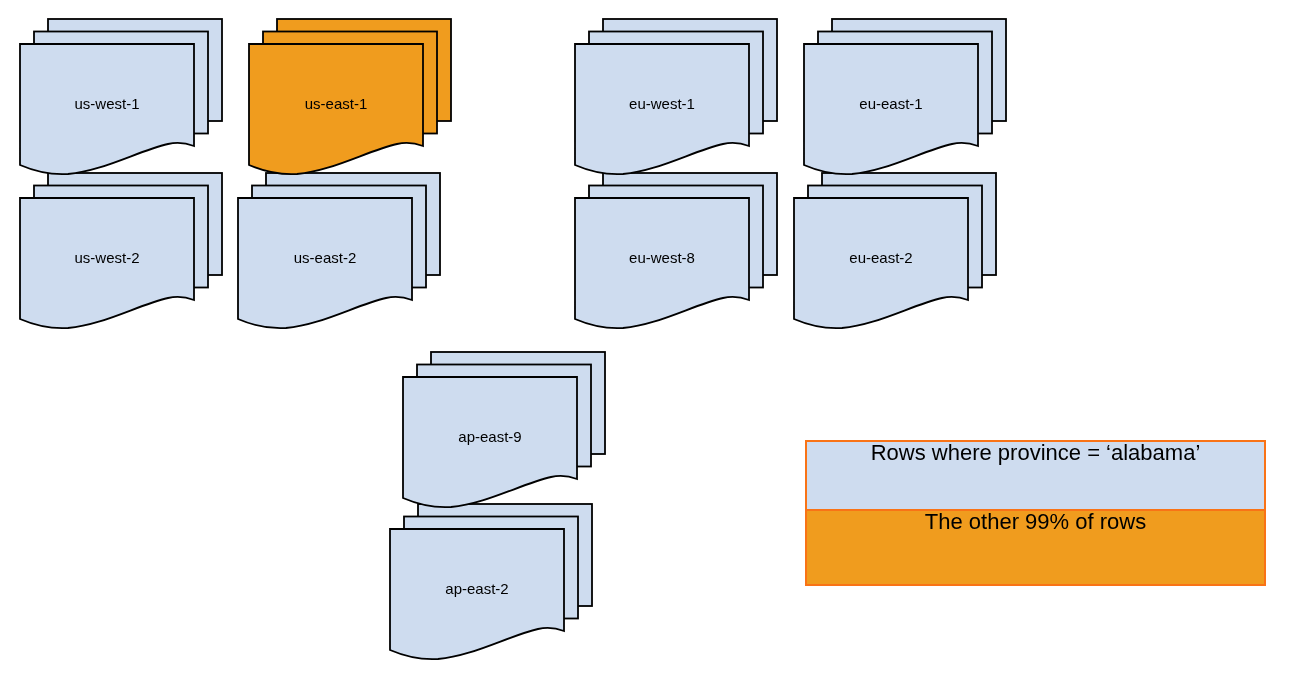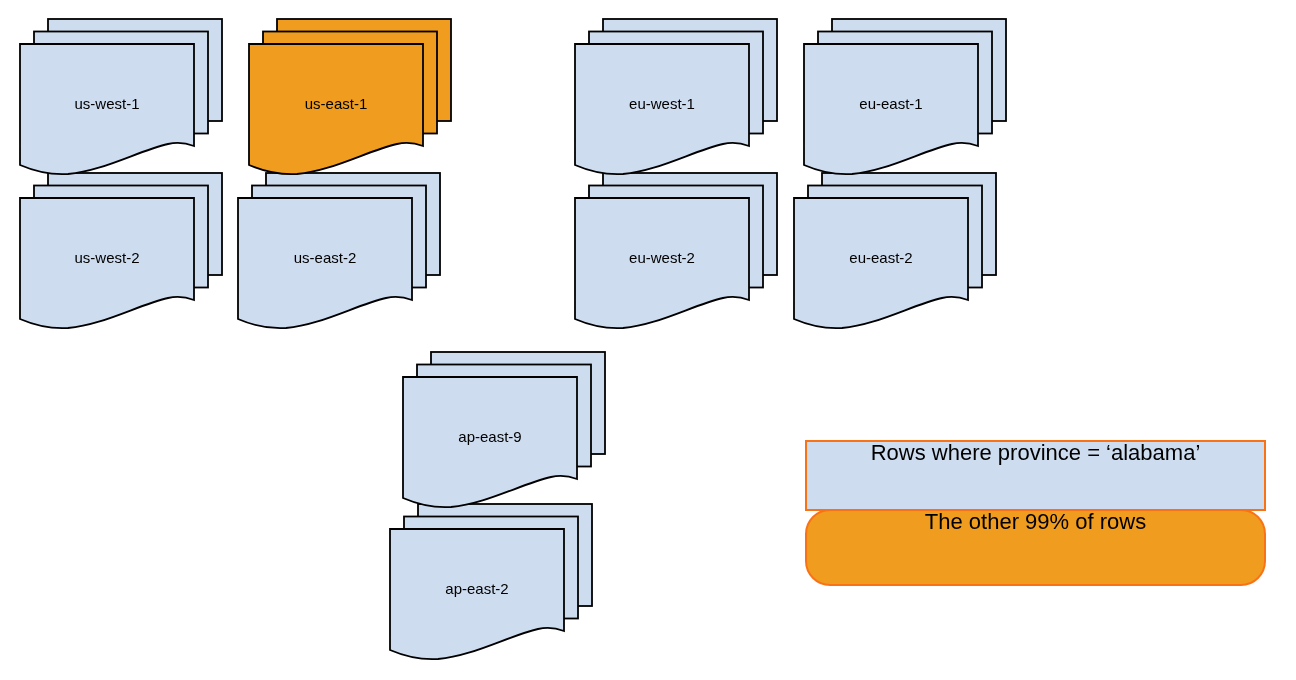--- a/index.html
+++ b/index.html
@@ -19,21 +19,21 @@
     font-size:15px; line-height:1; white-space:nowrap;
   }
   .z4 { z-index:4; } .z3 { z-index:3; } .z2 { z-index:2; } .z1 { z-index:1;padding-left:15px; }
   .legend { position:absolute; left:805px; top:440px; width:461px; z-index:5; }
   .legend-row {
     box-sizing:border-box; border:2px solid #f97316;
     display:flex; justify-content:center;
     font-size:22px; line-height:1;
   }
   .legend-row.r1 { height:71px; }
-  .legend-row.r2 { height:77px; margin-top:-2px;border-radius:25px; }
+  .legend-row.r2 { height:77px; margin-top:-2px; }
 </style>
 </head>
 <body>
 
 <div class="stack z4" style="left:19px; top:18px;">
   <svg width="203" height="158" viewBox="0 0 203 158">
     <rect class="pg" x="29" y="1" width="174" height="102" fill="#CEDCEF"></rect>
     <rect class="pg" x="15" y="13.5" width="174" height="102" fill="#CEDCEF"></rect>
     <path class="pg" d="M1 26 H175 V128 C167 125 158 124 149 126 C119 133 84 153 49 156 C33 157 15 153 1 147 Z" fill="#CEDCEF"></path>
   </svg>
@@ -84,21 +84,21 @@
   </svg>
   <div class="stack-label">us-east-2</div>
 </div>
 
 <div class="stack z3" style="left:574px; top:172px;">
   <svg width="203" height="158" viewBox="0 0 203 158">
     <rect class="pg" x="29" y="1" width="174" height="102" fill="#CEDCEF"></rect>
     <rect class="pg" x="15" y="13.5" width="174" height="102" fill="#CEDCEF"></rect>
     <path class="pg" d="M1 26 H175 V128 C167 125 158 124 149 126 C119 133 84 153 49 156 C33 157 15 153 1 147 Z" fill="#CEDCEF"></path>
   </svg>
-  <div class="stack-label">eu-west-2</div>
+  <div class="stack-label">eu-west-8</div>
 </div>
 
 <div class="stack z3" style="left:793px; top:172px;">
   <svg width="203" height="158" viewBox="0 0 203 158">
     <rect class="pg" x="29" y="1" width="174" height="102" fill="#CEDCEF"></rect>
     <rect class="pg" x="15" y="13.5" width="174" height="102" fill="#CEDCEF"></rect>
     <path class="pg" d="M1 26 H175 V128 C167 125 158 124 149 126 C119 133 84 153 49 156 C33 157 15 153 1 147 Z" fill="#CEDCEF"></path>
   </svg>
   <div class="stack-label">eu-east-2</div>
 </div>

